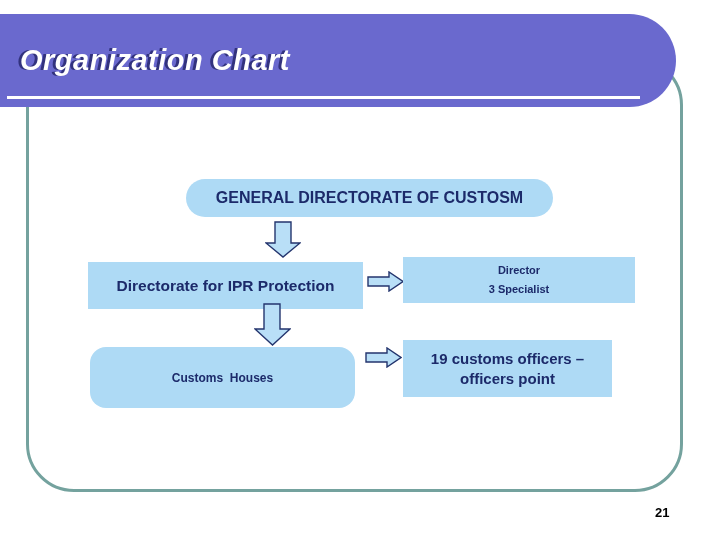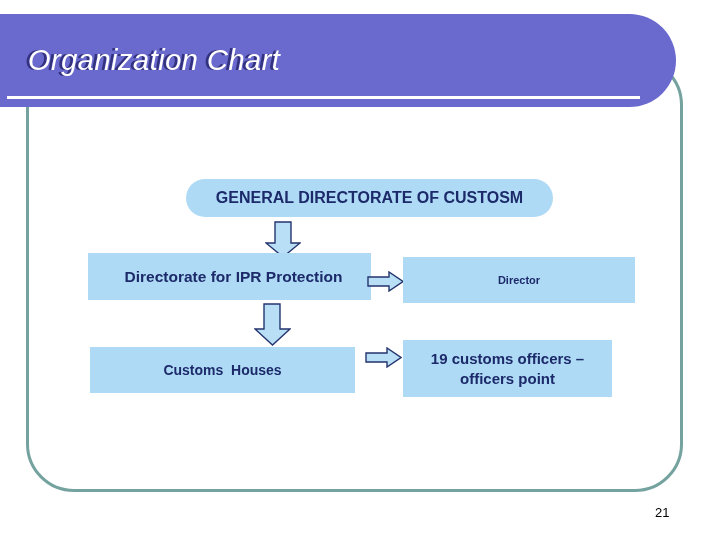--- a/index.html
+++ b/index.html
@@ -26,23 +26,23 @@
   .banner{
     position:absolute;
     left:0;top:14px;
     width:676px;height:93px;
     background:var(--banner);
     border-radius:0 47px 47px 0;
     z-index:2;
   }
   .title{
     position:absolute;
-    left:28px;top:30px;
+    left:20px;top:30px;
     font-size:29px;
-    font-weight:normal;
+    font-weight:bold;
     font-style:italic;
     letter-spacing:0.5px;
     color:var(--banner_text);
     text-shadow:-3px 0 0 var(--banner_text_shadow);
     white-space:nowrap;
   }
   .banner-underline{
     position:absolute;
     left:7px;bottom:8px;
     width:633px;height:3px;
@@ -56,42 +56,42 @@
     font-weight:bold;
     display:flex;
     flex-direction:column;
     align-items:center;
     justify-content:center;
     text-align:center;
     z-index:3;
   }
   .box-label{white-space:pre-wrap;}
   .top-box{left:186px;top:179px;width:367px;height:38px;font-size:16px;border-radius:19px;}
-  .row2-left{left:88px;top:253px;width:275px;height:47px;font-size:15.5px;padding-left:8px;}
+  .row2-left{left:88px;top:262px;width:275px;height:47px;font-size:15.5px;}
   .row2-right{left:403px;top:257px;width:232px;height:46px;font-size:11px;line-height:19px;text-align:right;}
-  .row3-left{left:90px;top:347px;width:265px;height:46px;font-size:14px;}
+  .row3-left{left:90px;top:347px;width:265px;height:61px;font-size:12px;border-radius:16px;}
   .row3-right{left:403px;top:340px;width:209px;height:57px;font-size:15px;line-height:20px;}
   
   .arrow{position:absolute;z-index:3;}
   .arrow-shape{
     fill:var(--arrow_fill);
     stroke:var(--arrow_stroke);
     stroke-width:1.4;
     stroke-linejoin:miter;
   }
   .down-arrow-1{left:265px;top:221px;}
   .down-arrow-2{left:254px;top:303px;}
   .right-arrow-1{left:367px;top:271px;}
   .right-arrow-2{left:365px;top:347px;}
   
   .page-number{
     position:absolute;
     left:655px;top:505px;
     font-size:13px;
-    font-weight:normal;
+    font-weight:bold;
     color:var(--page_number_color);
     z-index:3;
   }
 </style>
 </head>
 <body>
 
 <div class="slide">
 
   <div class="frame"></div>
@@ -112,20 +112,21 @@
   <div class="box row2-left">
     <span class="box-label">Directorate for IPR Protection</span>
   </div>
 
   <svg class="arrow right-arrow-1" width="37" height="21" viewBox="0 0 37 21">
     <polygon class="arrow-shape" points="1,6 22,6 22,1 36,10.5 22,20 22,15 1,15"></polygon>
   </svg>
 
   <div class="box row2-right">
     <span class="box-label">Director</span>
+    <span class="box-label">3 Specialist</span>
   </div>
 
   <svg class="arrow down-arrow-2" width="37" height="43" viewBox="0 0 37 43">
     <polygon class="arrow-shape" points="10,1 26,1 26,26 36,26 18.5,42 1,26 10,26"></polygon>
   </svg>
 
   <div class="box row3-left">
     <span class="box-label">Customs  Houses</span>
   </div>
 

